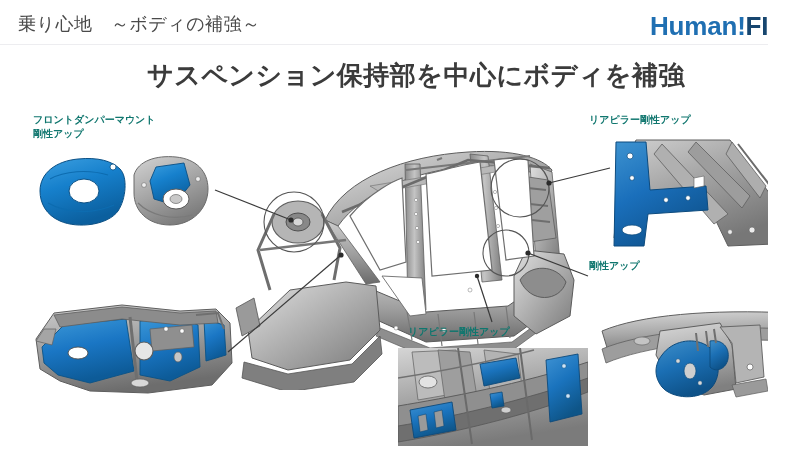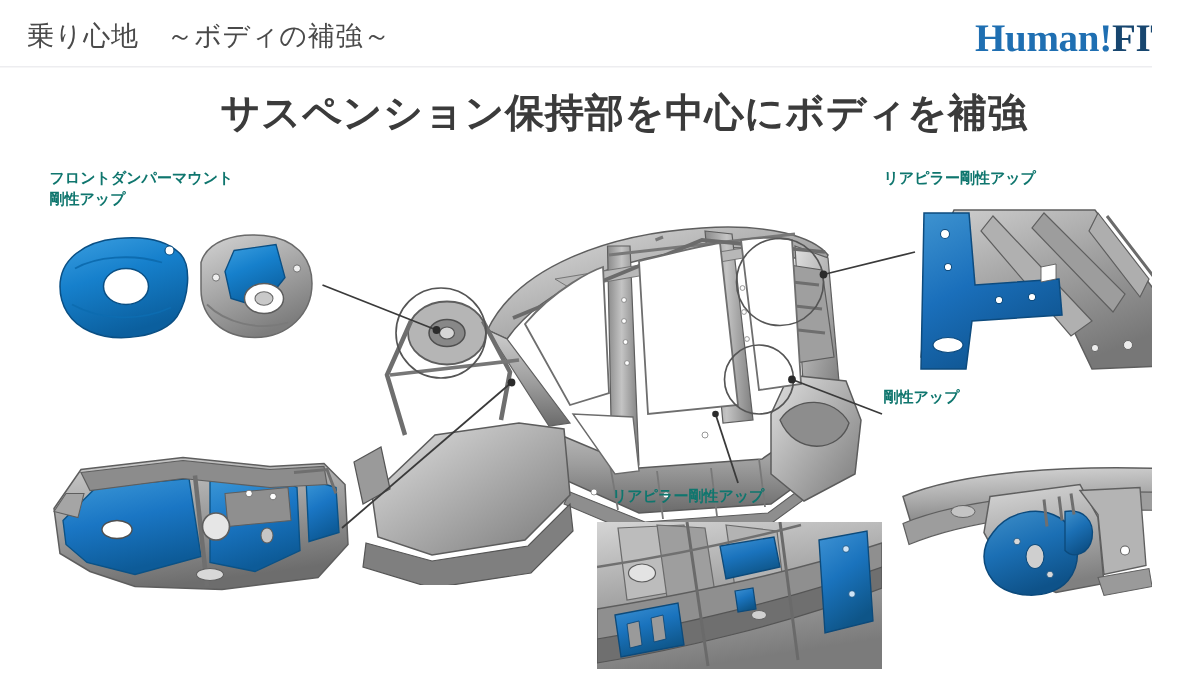--- a/index.html
+++ b/index.html
@@ -6,21 +6,21 @@
     margin: 0;
     padding: 0;
     background: #ffffff;
   }
   #slide {
     position: relative;
     width: 768px;
     height: 450px;
     background: #ffffff;
     overflow: hidden;
-    font-family: Liberation Serif, serif;
+    font-family: Liberation Sans, sans-serif;
   }
 
   
   #header {
     position: absolute;
     left: 0; top: 0;
     width: 800px; height: 45px;
   }
   #header-title {
     position: absolute;

